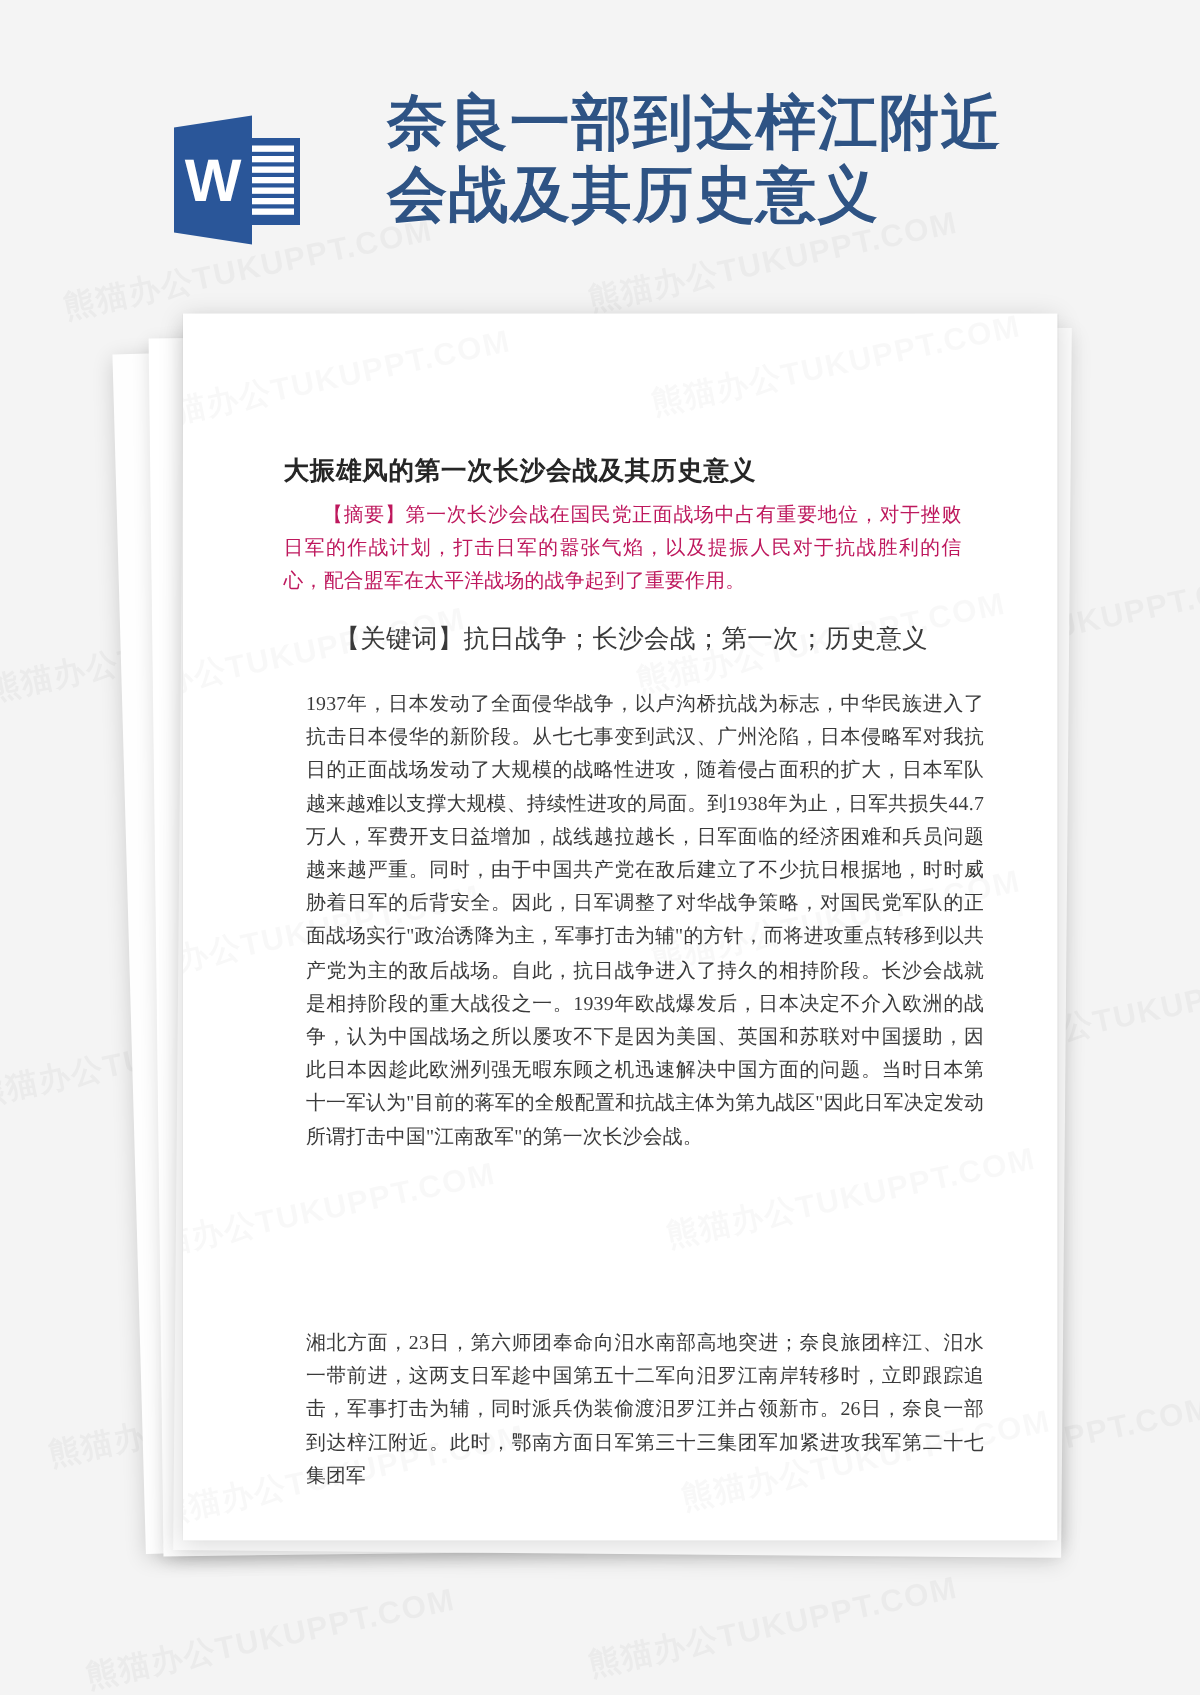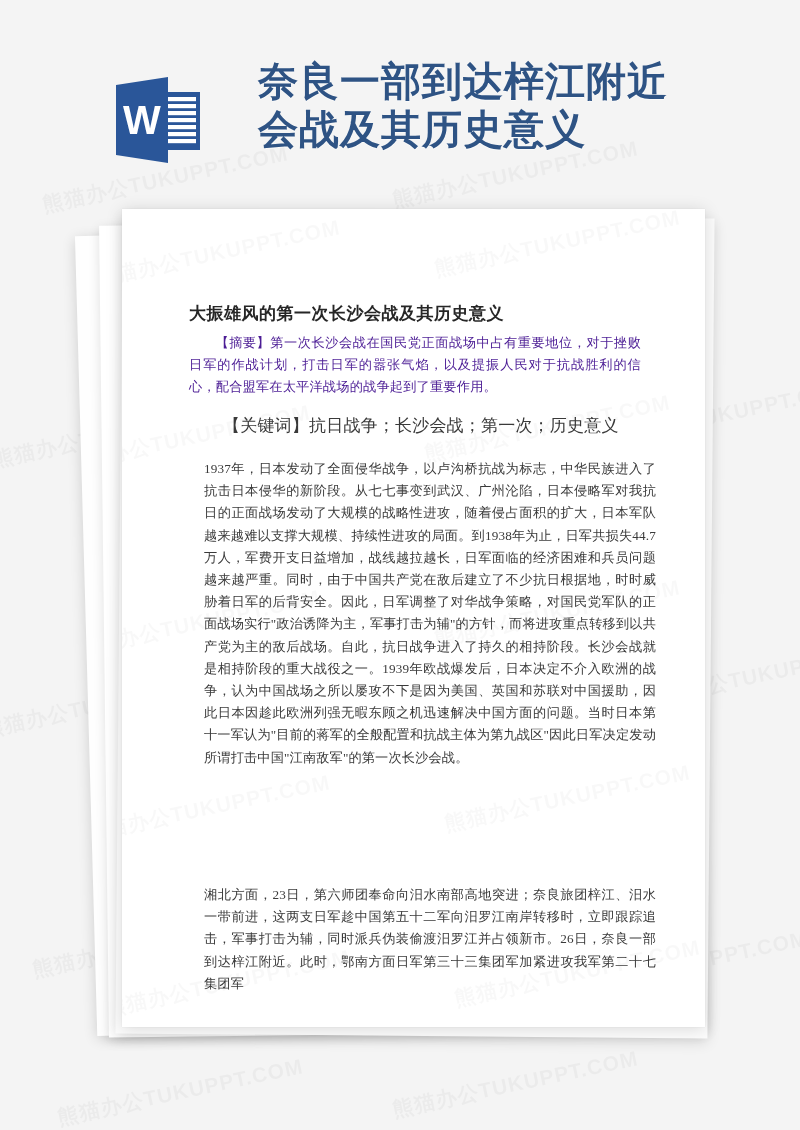--- a/index.html
+++ b/index.html
@@ -134,21 +134,21 @@
     margin-top: 20px;
   }
 
   .abstract {
     position: absolute;
     left: 0;
     top: 123px;
     width: 452px;
     font-size: 13.2px;
     line-height: 22px;
-    color: #4c1d95;
+    color: #be185d;
     text-align: justify;
     text-indent: 2em;
     letter-spacing: 0.2px;
   }
 
   .keywords {
     position: absolute;
     left: 0;
     top: 206px;
     width: 452px;

